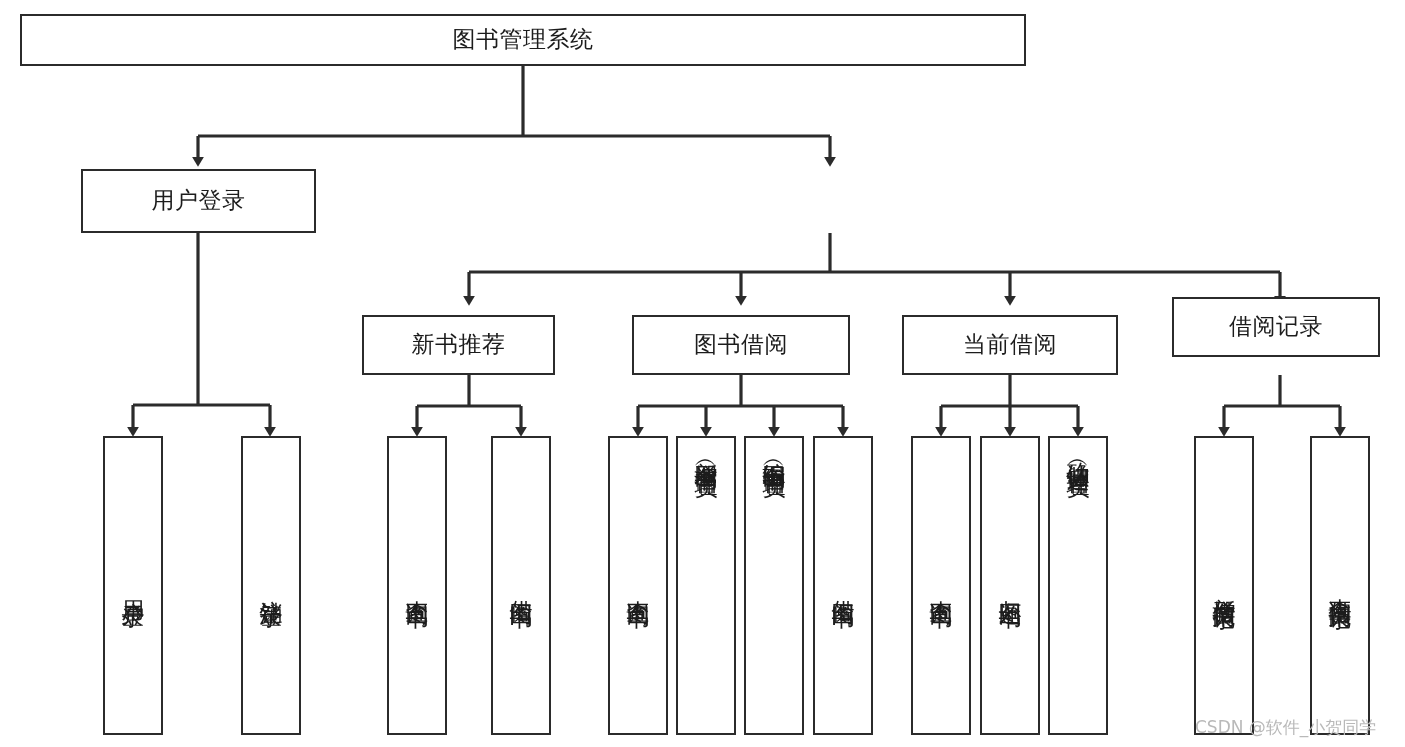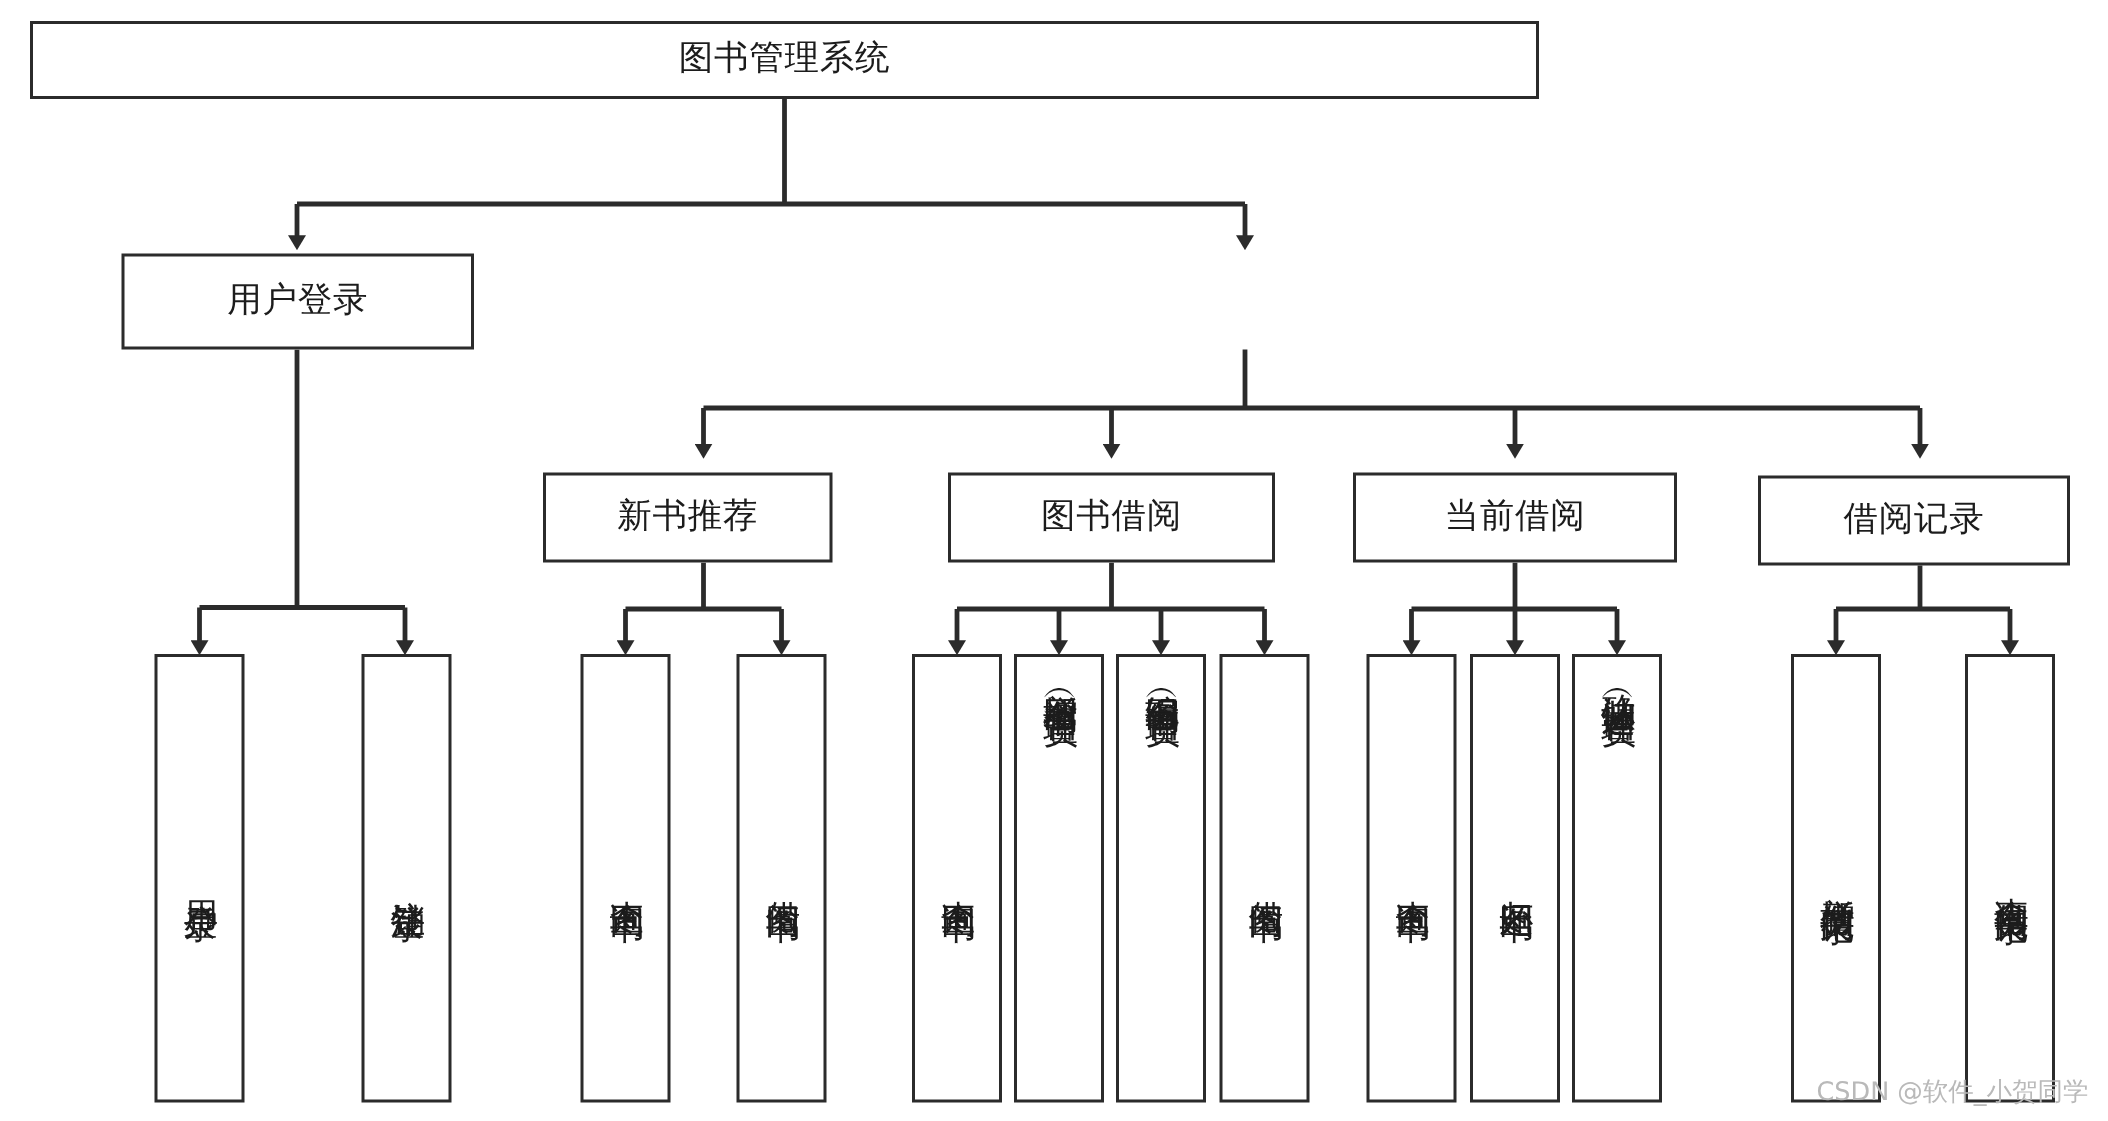--- a/index.html
+++ b/index.html
@@ -144,21 +144,21 @@
 
   <div class="node horiz" style="left:362px; top:315px; width:193px; height:60px;">
     <span class="label">新书推荐</span>
   </div>
   <div class="node horiz" style="left:902px; top:315px; width:216px; height:60px;">
     <span class="label">当前借阅</span>
   </div>
   <div class="node horiz" style="left:632px; top:315px; width:218px; height:60px;">
     <span class="label">图书借阅</span>
   </div>
-  <div class="node horiz" style="left:1172px; top:317px; width:208px; height:60px;">
+  <div class="node horiz" style="left:1172px; top:297px; width:208px; height:60px;">
     <span class="label">借阅记录</span>
   </div>
 
   <div class="node vert mid" style="left:103px; top:436px; width:60px; height:299px;">
     <span class="label">用户登录</span>
   </div>
   <div class="node vert mid" style="left:241px; top:436px; width:60px; height:299px;">
     <span class="label">注销登录</span>
   </div>
 
@@ -192,15 +192,15 @@
     <span class="label">确认归还（管理员）</span>
   </div>
 
   <div class="node vert mid" style="left:1194px; top:436px; width:60px; height:299px;">
     <span class="label">新增借阅记录</span>
   </div>
   <div class="node vert mid" style="left:1310px; top:436px; width:60px; height:299px;">
     <span class="label">查询借阅记录</span>
   </div>
 
-  <div class="watermark" style="left:1195px; top:716px;padding-left:16px;">CSDN @软件_小贺同学</div>
+  <div class="watermark" style="left:1195px; top:716px;">CSDN @软件_小贺同学</div>
 
 </div>
 
 </body></html>

